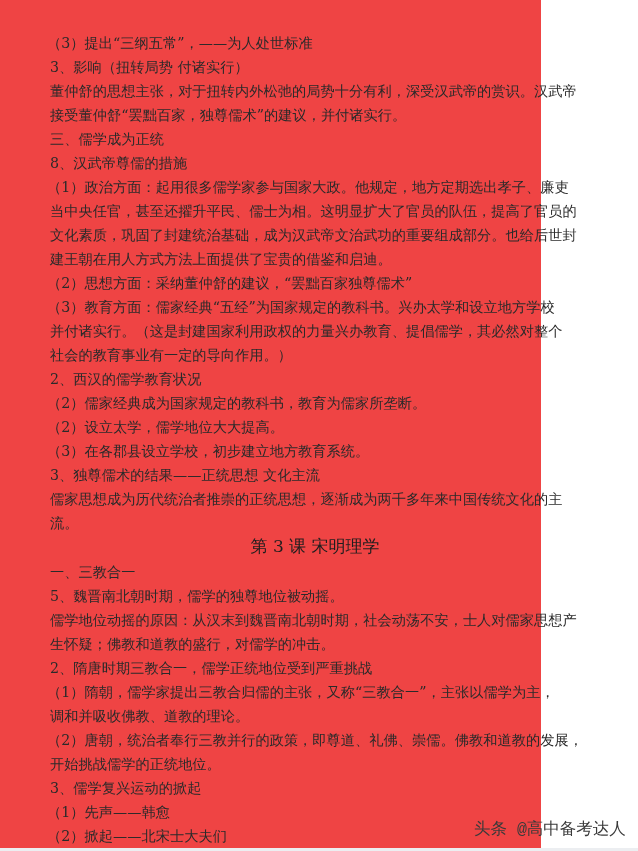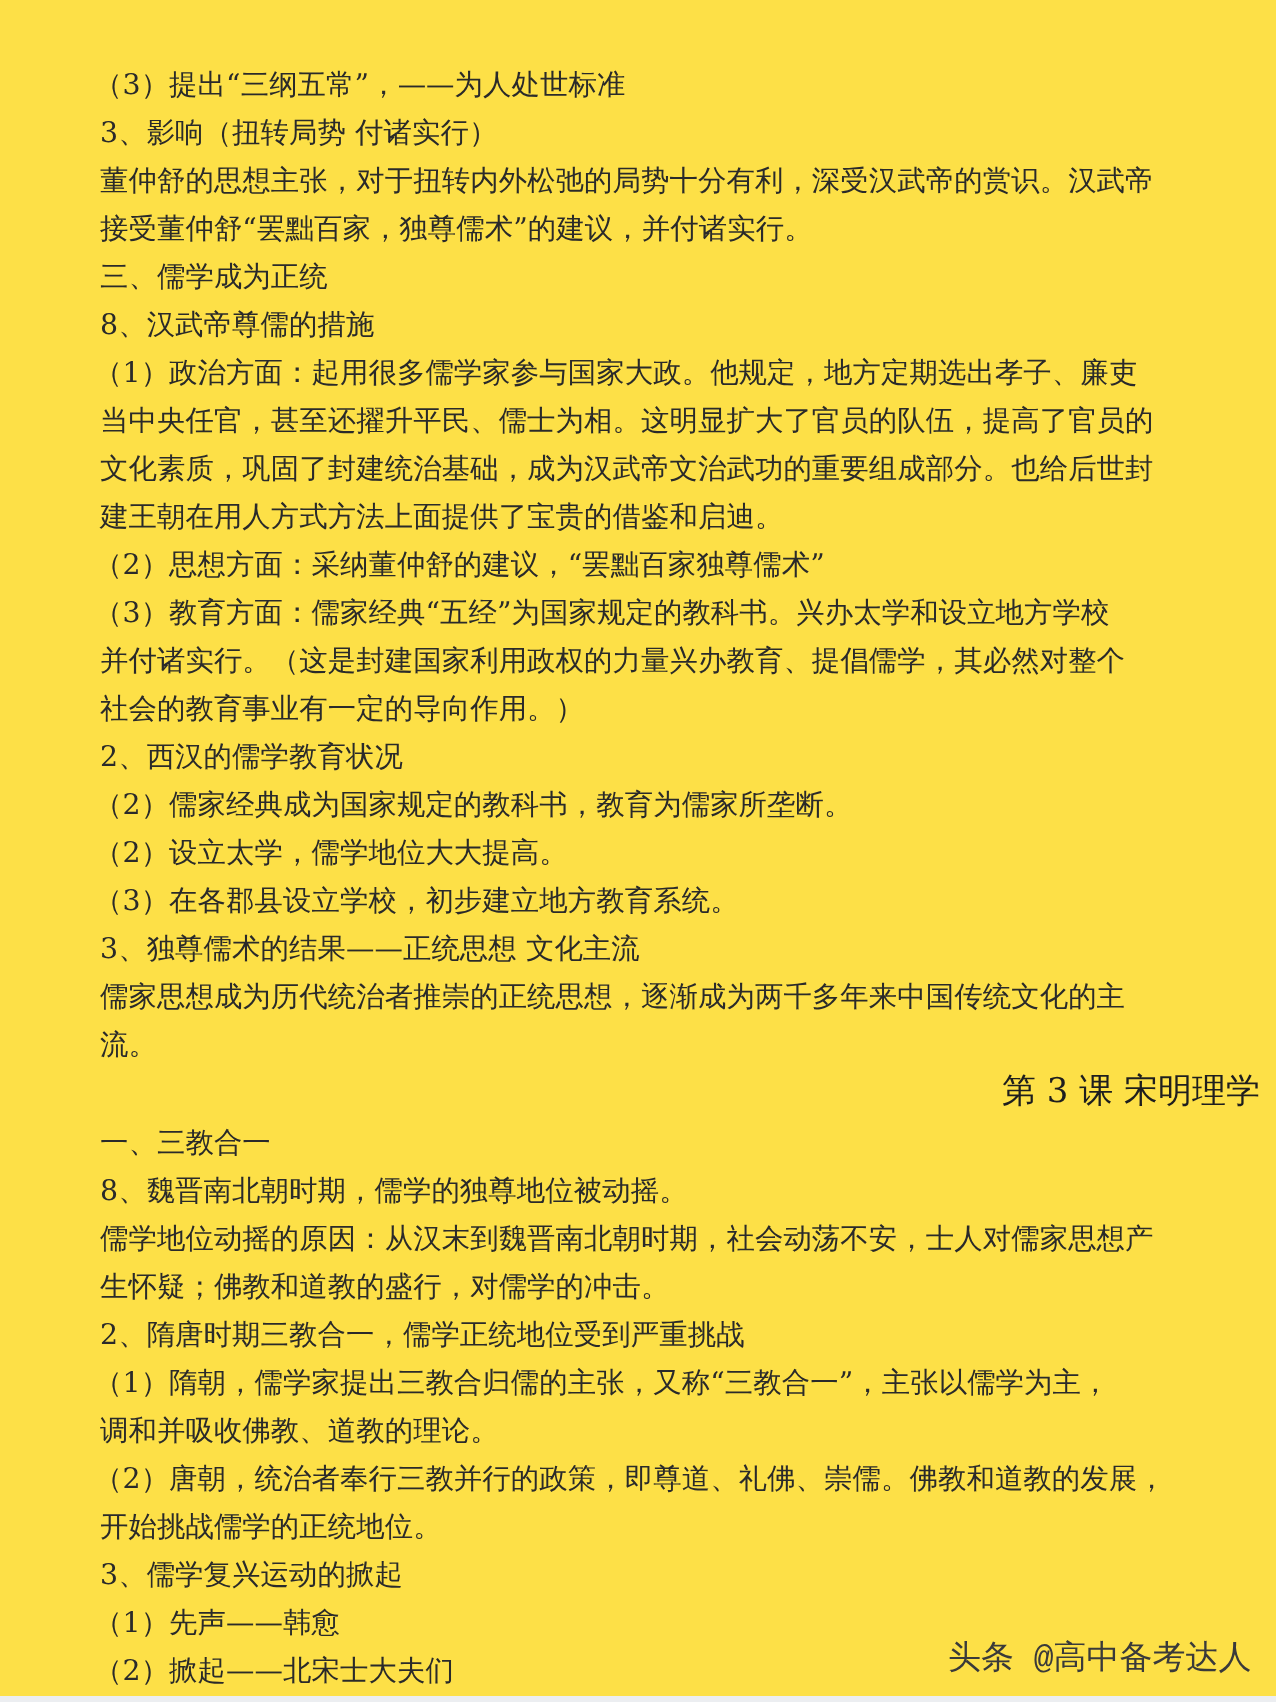--- a/index.html
+++ b/index.html
@@ -1,28 +1,28 @@
 <!DOCTYPE html>
 <html><head>
 <meta charset="utf-8">
 <style>
   html, body { margin: 0; padding: 0; }
   body {
     width: 638px; height: 851px; background: #ffffff; position: relative; overflow: hidden;
     font-family: "DejaVu Serif", "Liberation Serif", serif;
     color: #2a2a2a;
   }
-  .page { position: absolute; left: 0; top: 0; width: 638px; height: 848px; background: #fde047; }
+  .page { position: absolute; left: 0; top: 0; width: 541px; height: 848px; background: #ef4444; }
   .line {
     position: absolute; left: 50px; white-space: nowrap;
     font-size: 14.2px; line-height: 20px; height: 20px; letter-spacing: 0.05px;
   }
   .line.sub { left: 47px; }
   .title {
-    position: absolute; left: 0; width: 630px; text-align: right;
+    position: absolute; left: 0; width: 630px; text-align: center;
     font-size: 17px; line-height: 22px; height: 22px; color: #1e1e1e;
   }
   .watermark {
     position: absolute; left: 474px; top: 819px; font-family: Liberation Mono, monospace;
     font-size: 16.5px; line-height: 22px; color: #3a3a3a; white-space: nowrap;
   }
   .bottom-strip { position: absolute; left: 0; top: 848px; width: 638px; height: 3px; background: #eceef1; }
 </style>
 </head>
 <body>
@@ -49,21 +49,21 @@
     <div class="line sub" style="top:441px">（3）在各郡县设立学校，初步建立地方教育系统。</div>
     <div class="line" style="top:465px">3、独尊儒术的结果——正统思想 文化主流</div>
     <div class="line" style="top:489px">儒家思想成为历代统治者推崇的正统思想，逐渐成为两千多年来中国传统文化的主</div>
     <div class="line" style="top:513px">流。</div>
   </div>
 
   <div class="title" style="top:535px">第 3 课  宋明理学</div>
 
   <div>
     <div class="line" style="top:562px">一、三教合一</div>
-    <div class="line" style="top:586px">8、魏晋南北朝时期，儒学的独尊地位被动摇。</div>
+    <div class="line" style="top:586px">5、魏晋南北朝时期，儒学的独尊地位被动摇。</div>
     <div class="line" style="top:610px">儒学地位动摇的原因：从汉末到魏晋南北朝时期，社会动荡不安，士人对儒家思想产</div>
     <div class="line" style="top:634px">生怀疑；佛教和道教的盛行，对儒学的冲击。</div>
     <div class="line" style="top:658px">2、隋唐时期三教合一，儒学正统地位受到严重挑战</div>
     <div class="line sub" style="top:682px">（1）隋朝，儒学家提出三教合归儒的主张，又称“三教合一”，主张以儒学为主，</div>
     <div class="line" style="top:706px">调和并吸收佛教、道教的理论。</div>
     <div class="line sub" style="top:730px">（2）唐朝，统治者奉行三教并行的政策，即尊道、礼佛、崇儒。佛教和道教的发展，</div>
     <div class="line" style="top:754px">开始挑战儒学的正统地位。</div>
     <div class="line" style="top:778px">3、儒学复兴运动的掀起</div>
     <div class="line sub" style="top:802px">（1）先声——韩愈</div>
     <div class="line sub" style="top:826px">（2）掀起——北宋士大夫们</div>

